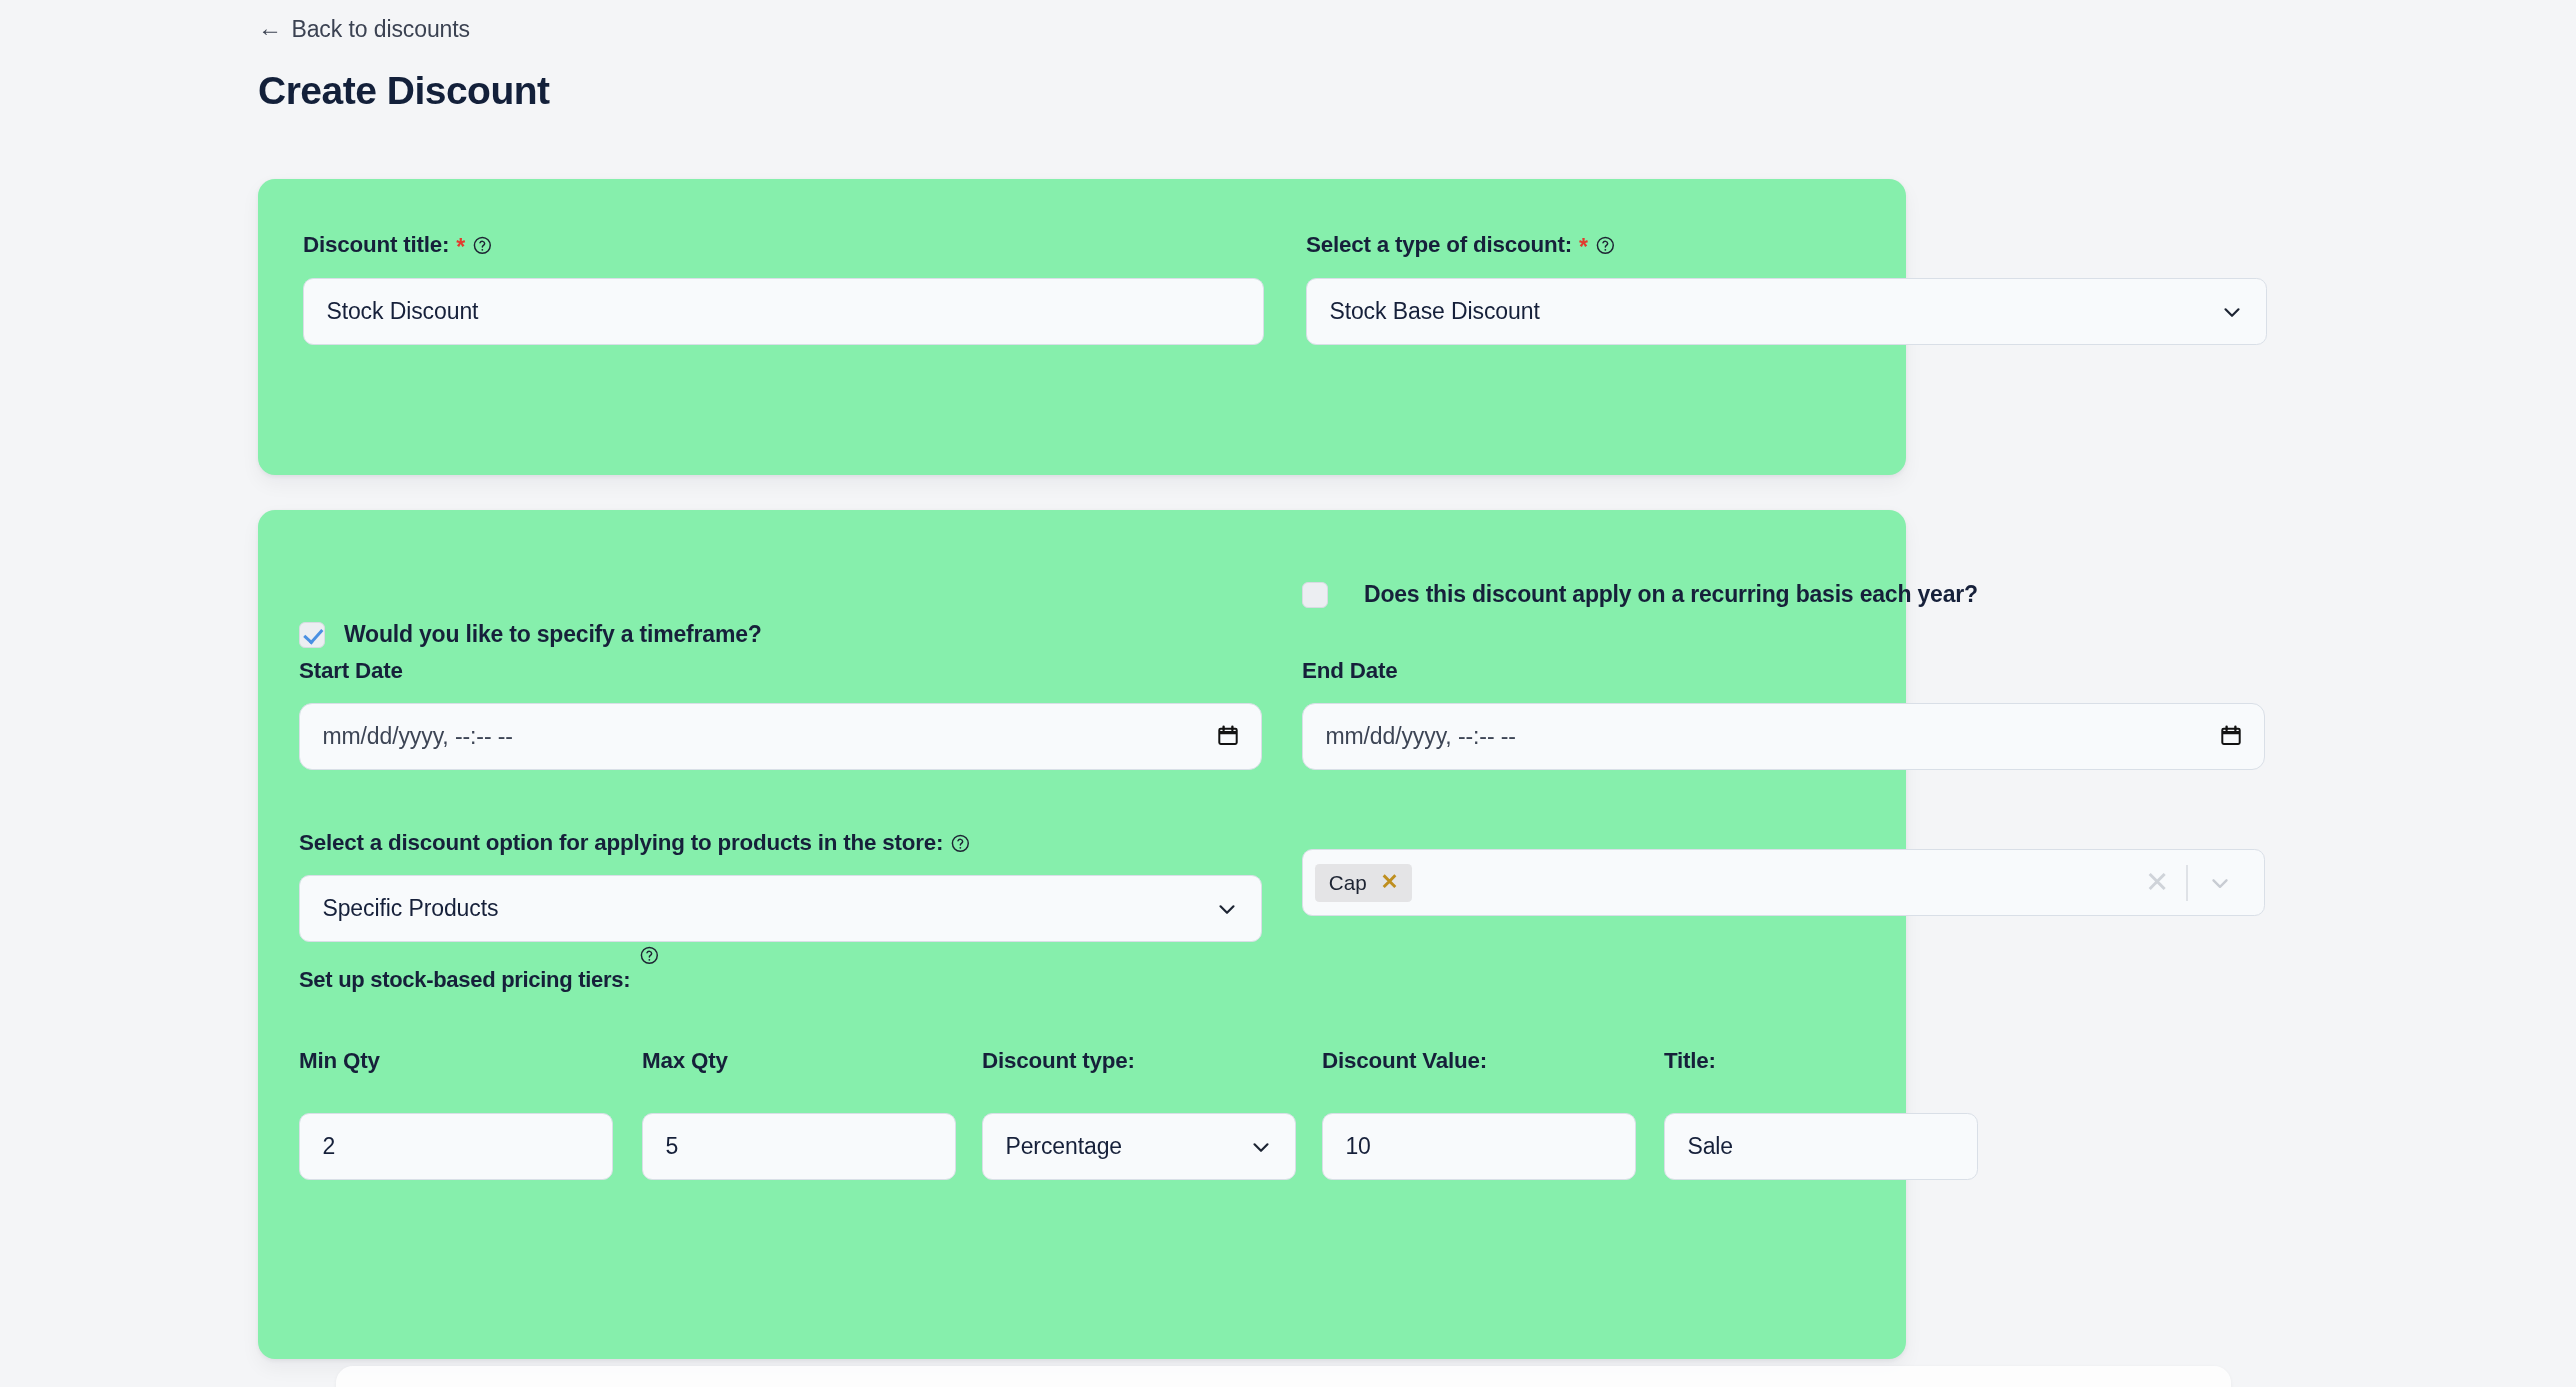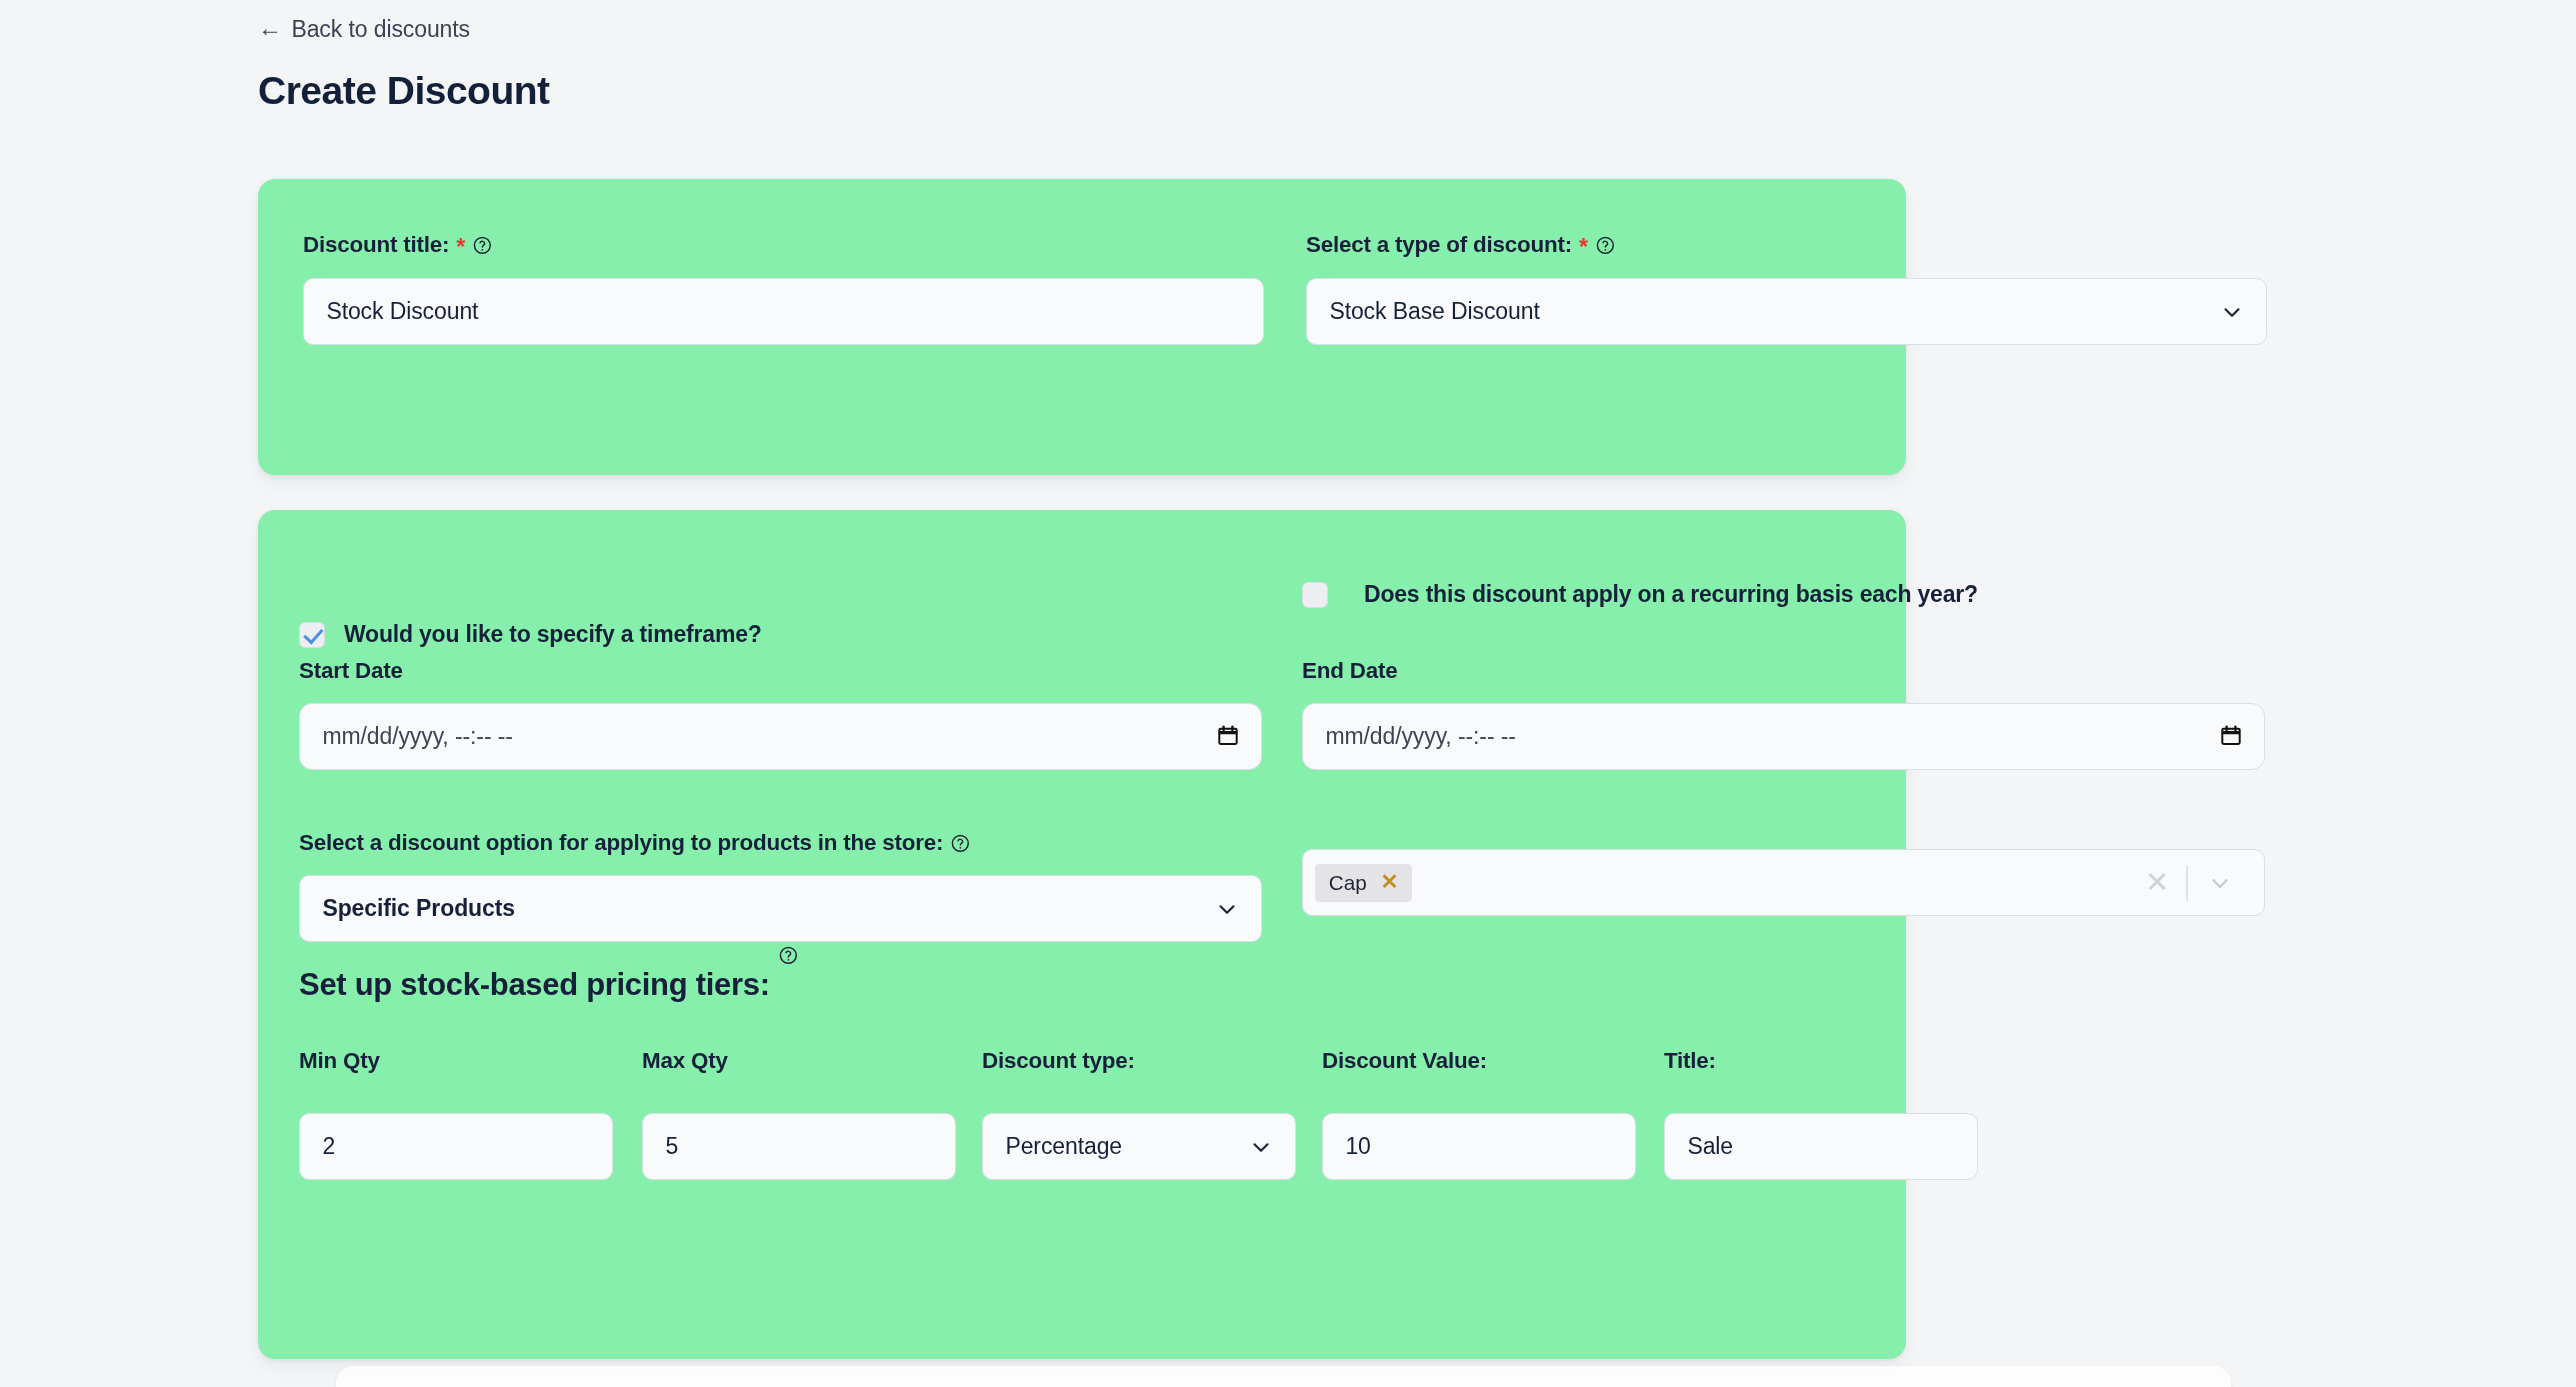--- a/index.html
+++ b/index.html
@@ -222,21 +222,21 @@
   .ms-divider {
     width: 1.7px;
     height: 36px;
     background: #dfe2e7;
   }
   .ms-chev { padding: 0 15.5px 0 19px; cursor: pointer; display:flex; align-items:center; }
 
   
   .tiers-heading {
     position: relative;
-    font-size: 31px;
+    font-size: 22px;
     font-weight: bold;
     color: #16203a;
     letter-spacing: -0.3px;
     display: inline-block;
   }
   .tiers-heading .help-icon {
     position: absolute;
     right: -29px;
     top: -22.4px;
   }
@@ -374,21 +374,21 @@
       <div class="field-label">
         <span>Select a discount option for applying to products in the store:</span>
         <span class="help-icon">
           <svg viewBox="0 0 24 24" fill="none" stroke="#1d2433" stroke-width="1.7">
             <circle cx="12" cy="12" r="9.2"></circle>
             <path d="M9.3 9.1a2.8 2.8 0 0 1 5.4.9c0 1.9-2.7 2.2-2.7 3.9" stroke-linecap="round"></path>
             <circle cx="12" cy="17.2" r="1.05" fill="#1d2433" stroke="none"></circle>
           </svg>
         </span>
       </div>
-      <div style="margin-top:19px;font-weight:bold;" class="select">
+      <div style="margin-top:19px;" class="select">
         <div class="input">Specific Products</div>
         <span class="chev">
           <svg width="26" height="26" viewBox="0 0 24 24" fill="none" stroke="#1d2433" stroke-width="2" stroke-linecap="round" stroke-linejoin="round">
               <polyline points="6 9.5 12 15.5 18 9.5"></polyline>
             </svg>
         </span>
       </div>
     </div>
 
     <div style="position:absolute; left:1044px; top:320px; width:963px;">

